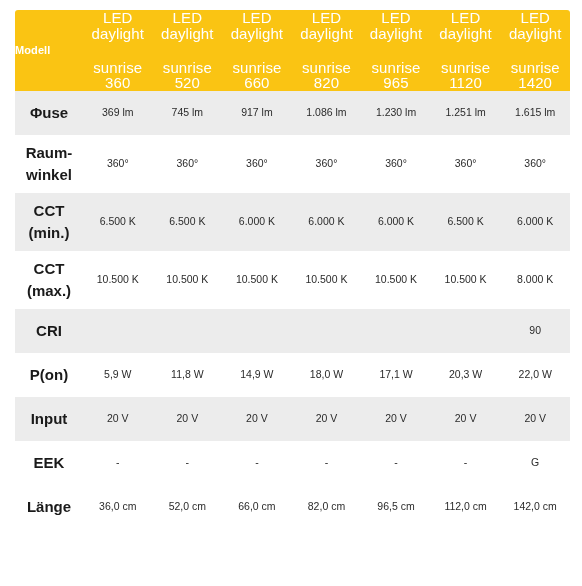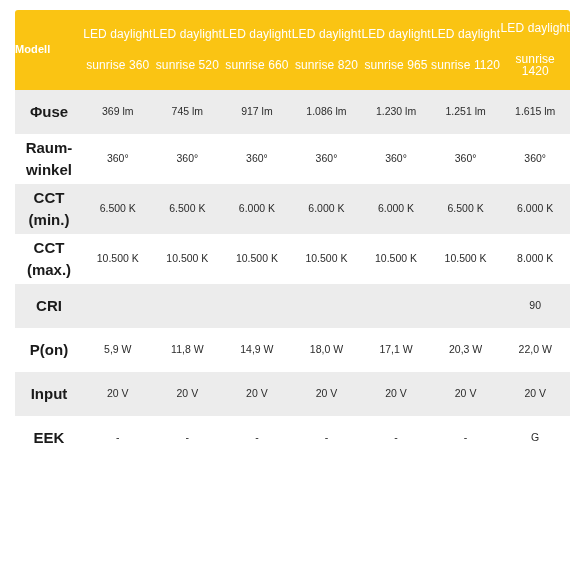--- a/index.html
+++ b/index.html
@@ -55,21 +55,21 @@
   thead th.model-head:first-child {
     border-top-left-radius: 3px;
   }
   thead th:last-child {
     border-top-right-radius: 3px;
   }
 
   .head-line {
     display: block;
     font-weight: normal;
-    font-size: 12px;
+    font-size: 15px;
     letter-spacing: 0.1px;
   }
   .head-line.l1 { margin-bottom: 18px; }
 
   tbody td {
     font-size: 10.5px;
     color: #2b2b2b;
     text-align: center;
     vertical-align: middle;
     padding: 0;
@@ -85,21 +85,21 @@
     font-size: 15px;
     text-align: center;
   }
 
   tbody td.rowlabel .lbl-line {
     display: block;
   }
   tbody td.rowlabel .lbl-line.gap { margin-top: 0; }
 
   tr.h-single { height: 44px; }
-  tr.h-double { height: 50px; }
+  tr.h-double { height: 58px; }
 
   .check {
     font-size: 11px;
     color: #4a4a4a;
   }
 </style>
 </head>
 <body>
 
 <div class="table-wrap">
@@ -250,16 +250,28 @@
         <td>-</td>
         <td>-</td>
         <td>-</td>
         <td>-</td>
         <td>-</td>
         <td>-</td>
         <td>G</td>
       </tr>
 
 
+      <tr class="plain h-single">
+        <td class="rowlabel">
+          <span class="lbl-line">Länge</span>
+        </td>
+        <td>36,0 cm</td>
+        <td>52,0 cm</td>
+        <td>66,0 cm</td>
+        <td>82,0 cm</td>
+        <td>96,5 cm</td>
+        <td>112,0 cm</td>
+        <td>142,0 cm</td>
+      </tr>
 
     </tbody>
   </table>
 </div>
 
 </body></html>

